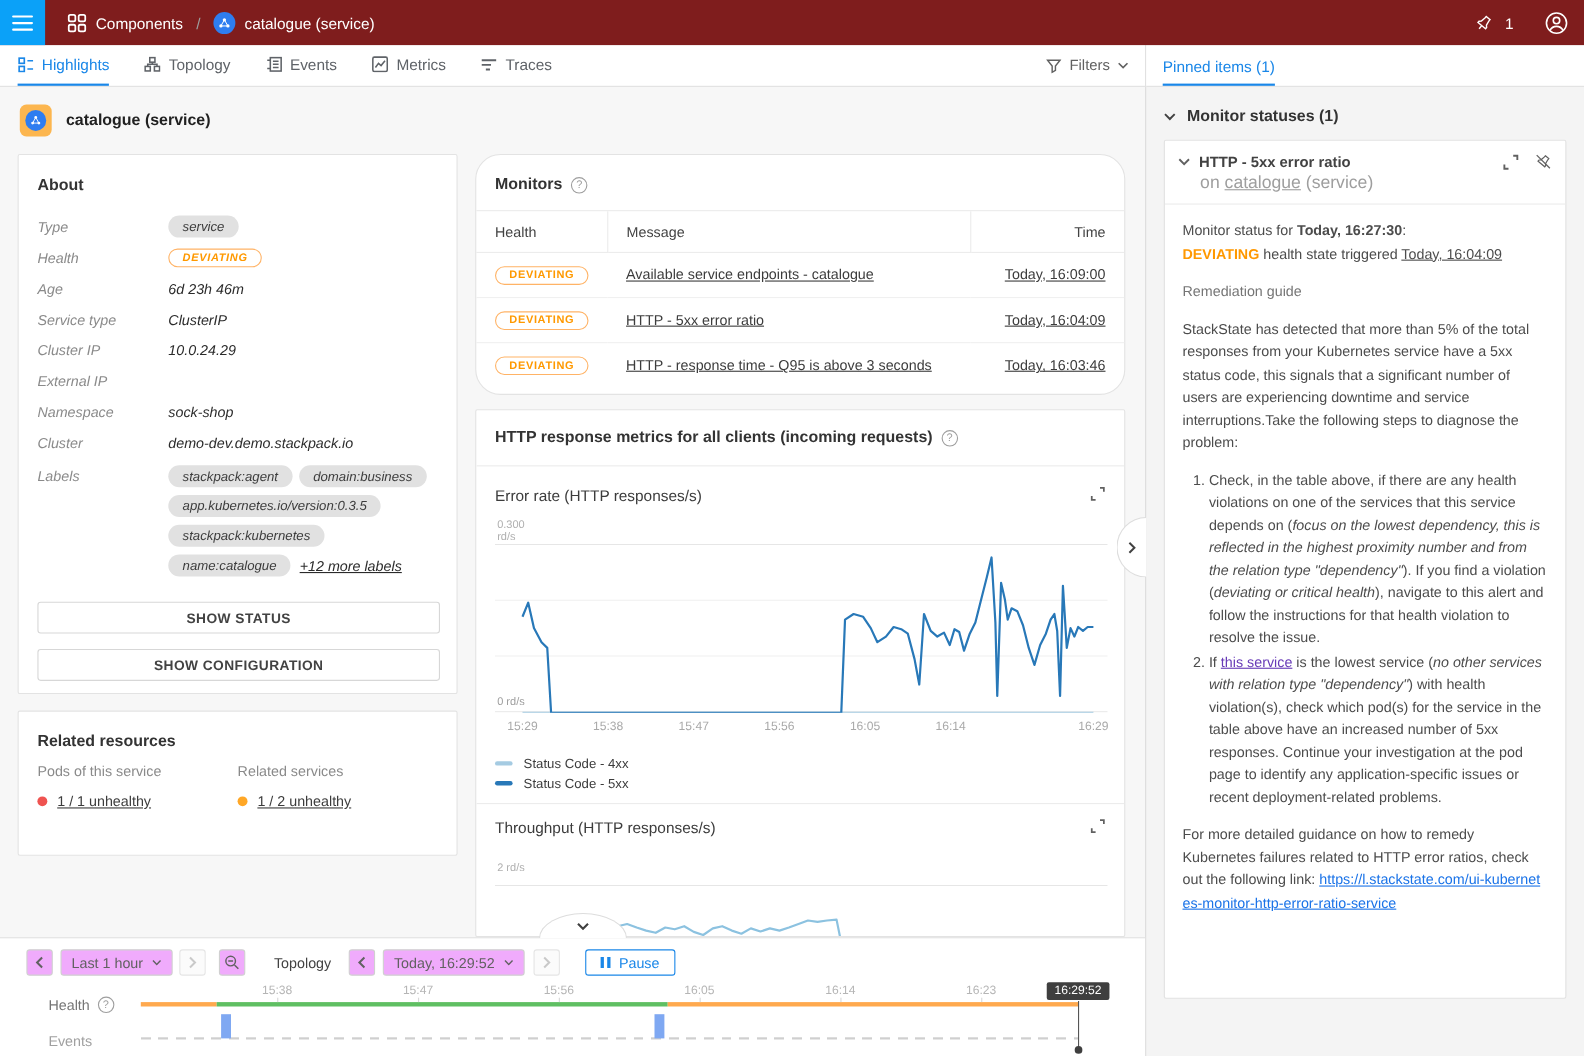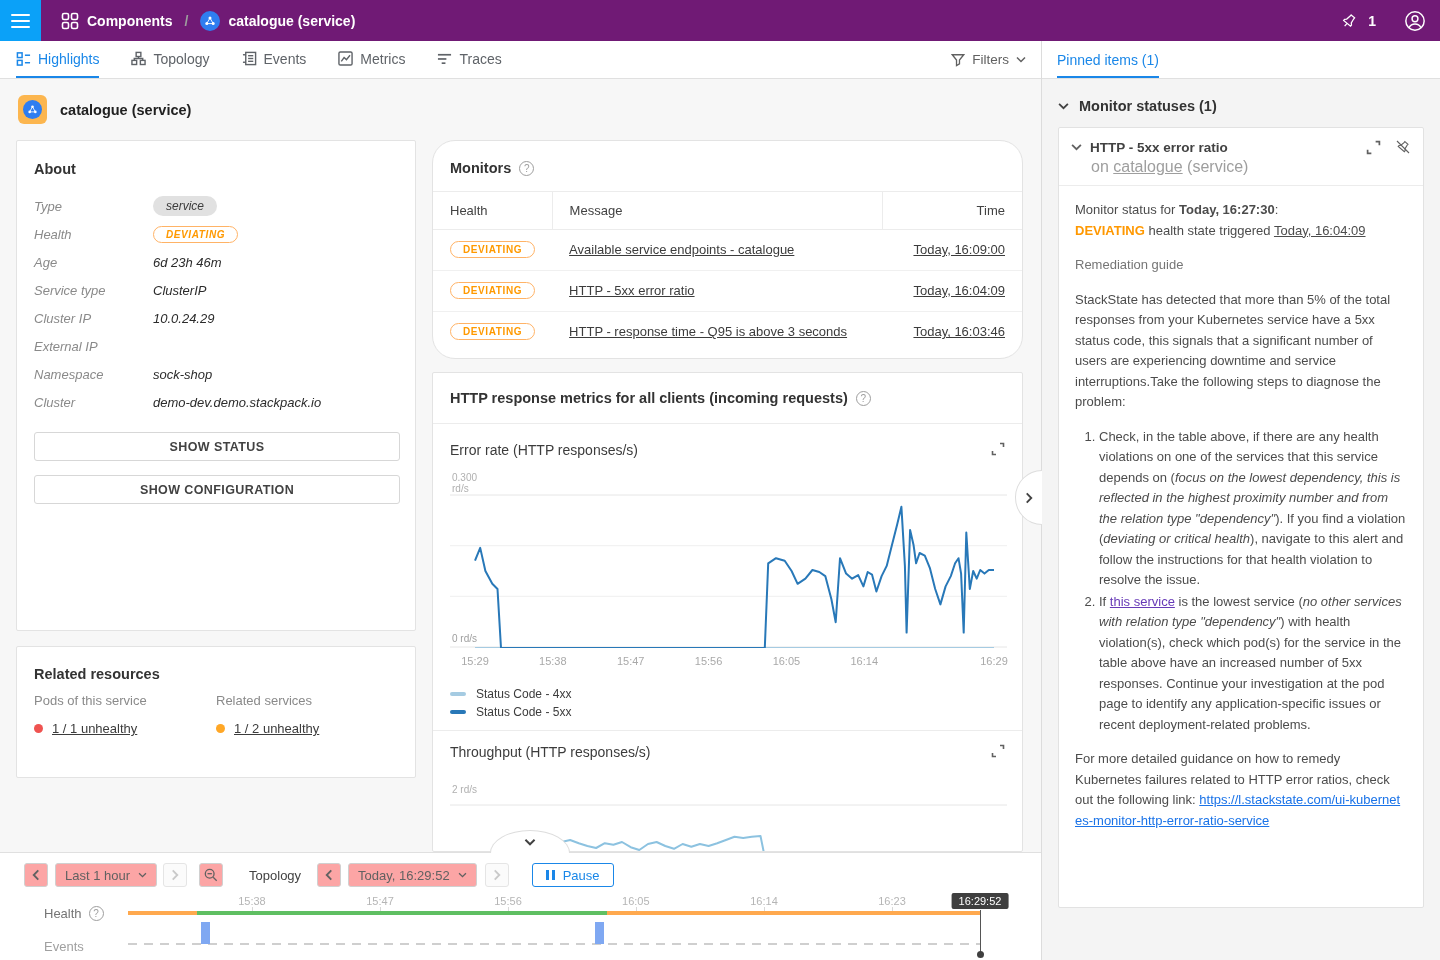--- a/index.html
+++ b/index.html
@@ -1,22 +1,22 @@
 <!DOCTYPE html>
 <html><head>
 <meta charset="utf-8">
 <style>
   * { margin:0; padding:0; box-sizing:border-box; }
   html,body { width:1440px; height:960px; overflow:hidden; background:#f7f7f7;
               font-family:"Liberation Sans",sans-serif; color:#333; }
   svg { display:block; }
 
   
-  .topbar { position:absolute; top:0; left:0; width:1440px; height:41px; background:#701a75;
-            display:flex; align-items:center; z-index:40;font-weight:bold; }
+  .topbar { position:absolute; top:0; left:0; width:1440px; height:41px; background:#7f1d1d;
+            display:flex; align-items:center; z-index:40; }
   .hamburger { width:41px; height:41px; background:#0ba1f8; display:flex; flex-direction:column;
                justify-content:center; align-items:center; gap:4px; cursor:pointer; flex:0 0 41px;}
   .hamburger i { width:19px; height:2px; background:#fff; border-radius:1px; }
   .crumbs { display:flex; align-items:center; margin-left:20px; gap:8px; }
   .crumb-label { color:#fff; font-size:14px; }
   .crumb-sep { color:#9e9e9e; font-size:14px; margin:0 4px; }
   .entity-ic { width:20px; height:20px; border-radius:50%; background:#2e7df0; display:flex;
                align-items:center; justify-content:center; }
   .crumb-entity { color:#fff; font-size:14px; }
   .topbar-right { margin-left:auto; display:flex; align-items:center; gap:10px; padding-right:14px; }
@@ -129,21 +129,21 @@
                  border:1px solid #ddd; border-right:none; border-radius:55px 0 0 55px; z-index:45;
                  display:flex; align-items:center; justify-content:center; cursor:pointer; }
 
   
   .collapse-tab { position:absolute; left:490px; top:830px; width:80px; height:23px; background:#fff;
                   border:1px solid #ddd; border-bottom:none; border-radius:40px 40px 0 0/23px 23px 0 0;
                   z-index:21; display:flex; align-items:center; justify-content:center; cursor:pointer; }
   .bottom-panel { position:absolute; left:0; top:852px; width:1041px; height:108px; background:#fff;
                   border-top:1px solid #e0e0e0; z-index:20; }
   .tl-controls { position:absolute; top:10px; left:24px; height:24px; display:flex; align-items:center; }
-  .tbtn { height:24px; min-width:24px; border:1px solid #d0d0d0; border-radius:3px; background:#fca5a5;
+  .tbtn { height:24px; min-width:24px; border:1px solid #d0d0d0; border-radius:3px; background:#f0abfc;
           display:flex; align-items:center; justify-content:center; color:#616161; font-size:13px;
           cursor:pointer; font-family:inherit; }
   .tbtn.disabled { color:#c9c9c9; border-color:#e5e5e5; background:#fbfbfb; cursor:default; }
   .dropdown { padding:0 9px; gap:8px; }
   .tl-topology { font-size:13px; color:#424242; margin:0 16px 0 26px; }
   .pause-btn { height:24px; border:1px solid #1a87e8; border-radius:3px; background:#fff; color:#1a87e8;
                font-size:13px; display:flex; align-items:center; gap:8px; padding:0 13px; margin-left:23px;
                cursor:pointer; font-family:inherit; }
   .pause-ic { display:flex; gap:3px; }
   .pause-ic i { width:3px; height:10px; background:#1a87e8; }
@@ -309,20 +309,31 @@
         <span class="avalue"></span>
         </div>
       <div class="arow">
           <span class="alabel">Namespace</span>
         <span class="avalue">sock-shop</span>
         </div>
       <div class="arow">
           <span class="alabel">Cluster</span>
         <span class="avalue">demo-dev.demo.stackpack.io</span>
         </div>
+      <div class="arow top" style="margin-top:4px;">
+        <span class="alabel" style="padding-top:5px;">Labels</span>
+        <span class="lwrap">
+          <span class="pill">stackpack:agent</span>
+          <span class="pill">domain:business</span>
+          <span class="pill">app.kubernetes.io/version:0.3.5</span>
+          <span class="pill">stackpack:kubernetes</span>
+          <span class="pill">name:catalogue</span>
+          <span class="more-labels">+12 more labels</span>
+        </span>
+      </div>
     </div>
     <button class="obtn">SHOW STATUS</button>
     <button class="obtn">SHOW CONFIGURATION</button>
   </section>
 
   <section class="card card-related">
     <div class="rel-head"><span class="card-title">Related resources</span></div>
     <div class="rel-cols">
       <div class="rel-col">
         <div class="rel-label">Pods of this service</div>

